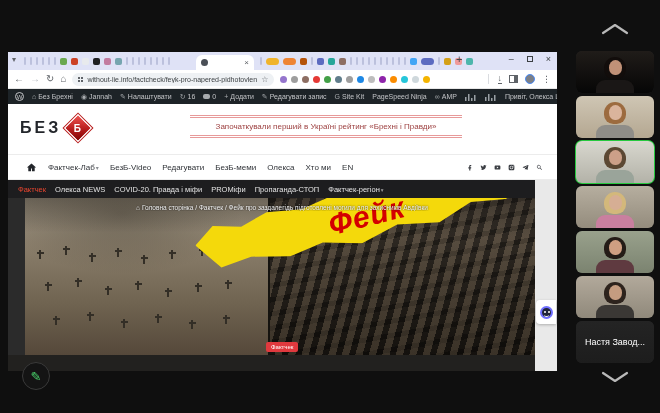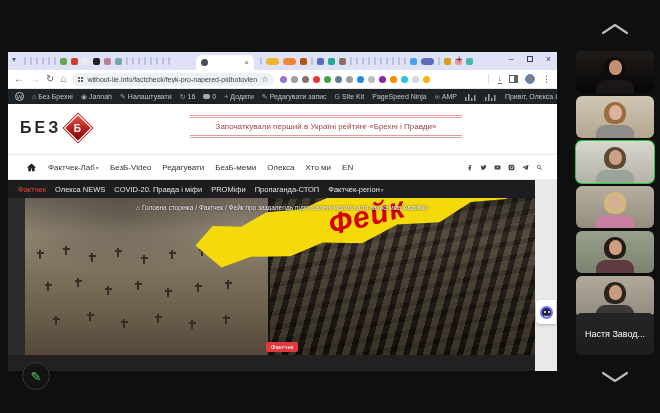--- a/index.html
+++ b/index.html
@@ -394,21 +394,21 @@
         <div class="p-hair" style="background: rgb(36, 28, 23);"></div>
         <div class="p-head" style="background: rgb(207, 159, 130);"></div>
         <div class="p-top" style="background: rgb(95, 58, 64);"></div>
       </div>
       <div class="ptile" style="top: 276px;">
         <div class="p-bg" style="background: linear-gradient(rgb(178, 169, 155), rgb(144, 137, 123));"></div>
         <div class="p-hair" style="background: rgb(45, 35, 29);"></div>
         <div class="p-head" style="background: rgb(196, 156, 128);"></div>
         <div class="p-top" style="background: rgb(59, 56, 53);"></div>
       </div>
-      <div class="ptile" style="top: 313px;">
+      <div class="ptile" style="top: 321px;">
         <div class="p-bg" style="background: linear-gradient(rgb(36, 36, 36), rgb(29, 29, 29));"></div>
         <span class="p-name">Настя Завод...</span>
       </div>
     </div>
 
   <svg class="chev down" width="30" height="14">
     <polyline points="3,3 15,11 27,3" fill="none" stroke="#b9b9b9" stroke-width="2.2" stroke-linecap="round" stroke-linejoin="round"></polyline>
   </svg>
 
   <div class="annot">

